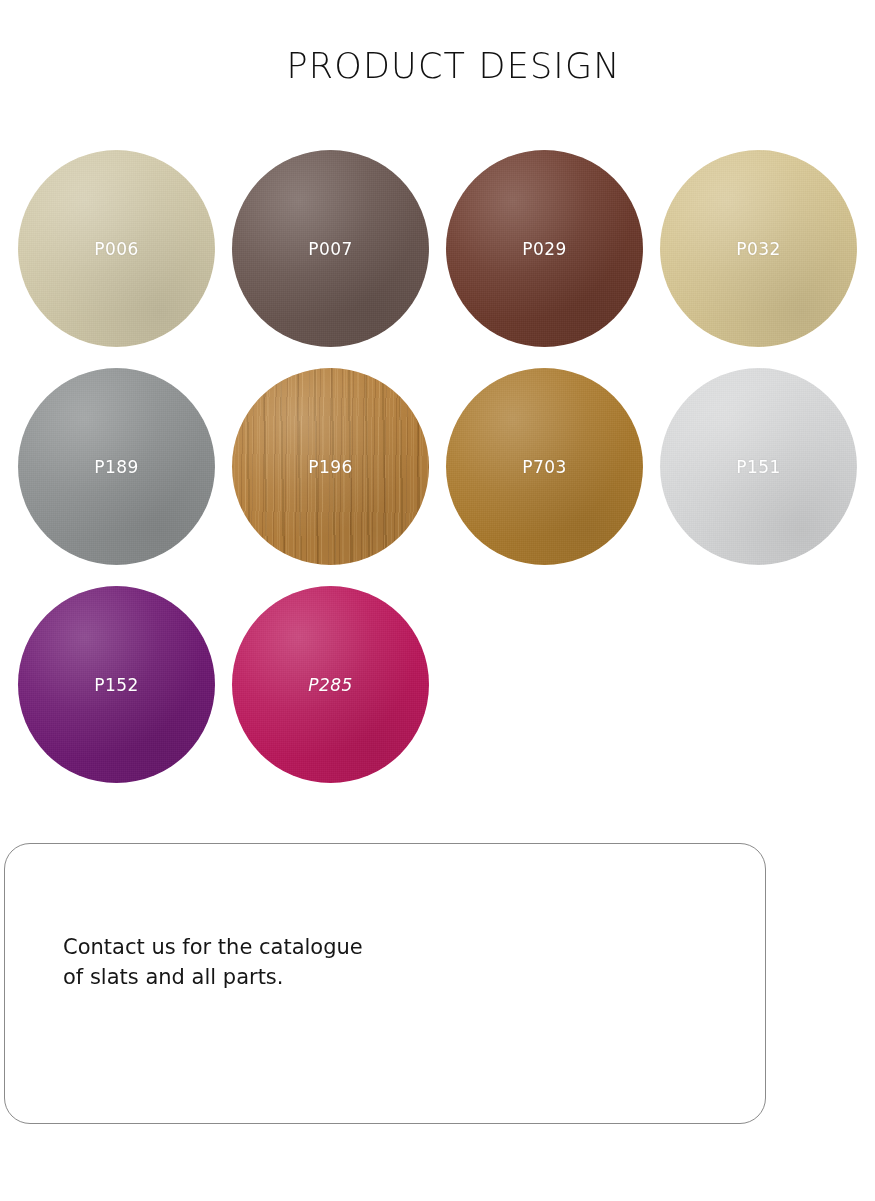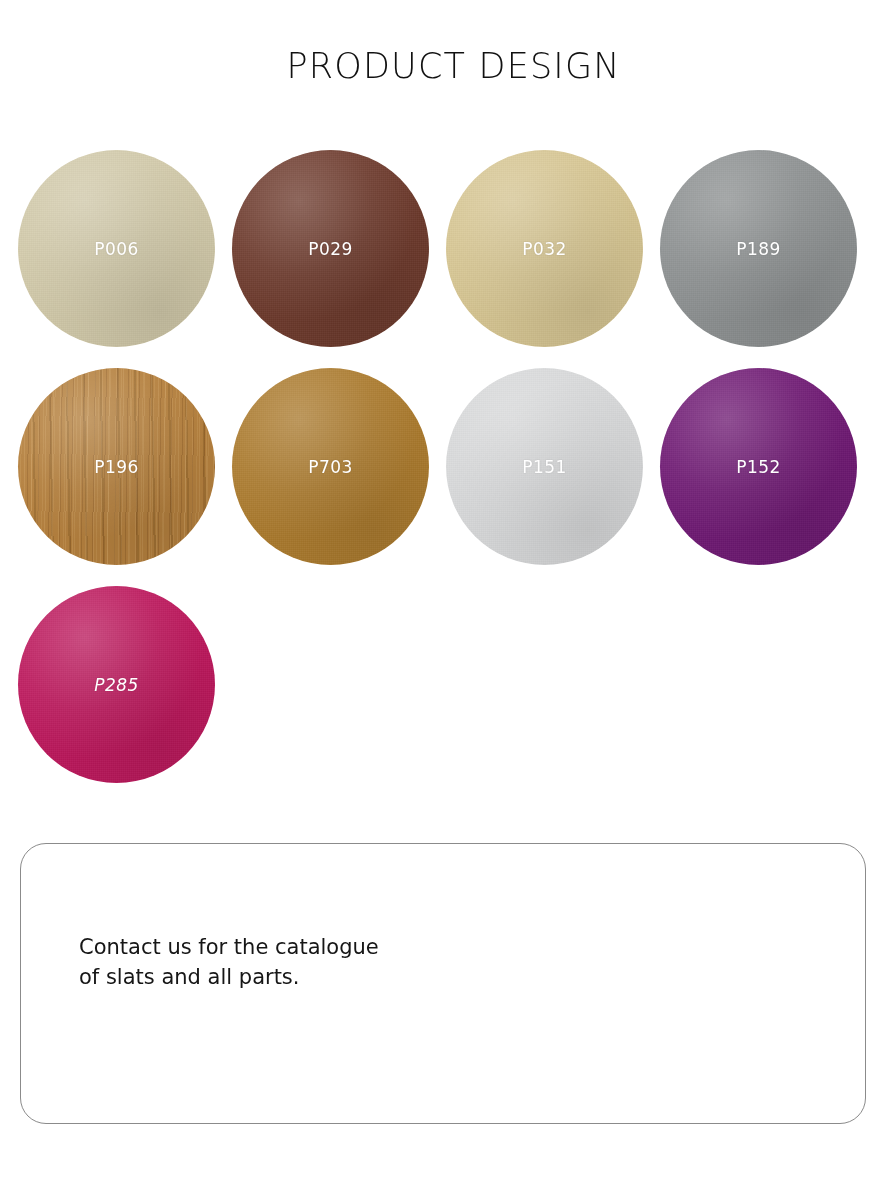--- a/index.html
+++ b/index.html
@@ -100,23 +100,23 @@
         rgba(0,0,0,0) 2px, rgba(0,0,0,0) 17px),
       repeating-linear-gradient(90.6deg,
         rgba(232,192,136,0.22) 0px, rgba(232,192,136,0.22) 1px,
         rgba(0,0,0,0) 1px, rgba(0,0,0,0) 7px);
     opacity: .95;
   }
 
   
   .contact-panel {
     position: absolute;
-    left: 20px;
+    left: 4px;
     top: 843px;
-    width: 846px;
+    width: 762px;
     height: 281px;
     border: 1px solid #8b8b8b;
     border-radius: 26px;
     background: #ffffff;
   }
 
   .contact-text {
     position: absolute;
     left: 58px;
     top: 88px;
@@ -132,20 +132,23 @@
 <body style="background: rgb(255, 255, 255);">
 
 <div class="page-title">PRODUCT DESIGN</div>
 
 <div class="swatch-grid">
 
   <div class="swatch" style="background: rgb(211, 203, 171);">
     <span class="swatch-label">P006</span>
   </div>
 
+  <div class="swatch" style="background: rgb(106, 87, 81);">
+    <span class="swatch-label">P007</span>
+  </div>
 
   <div class="swatch" style="background: rgb(110, 59, 45); align-items: center;">
     <span class="swatch-label">P029</span>
   </div>
 
   <div class="swatch" style="background: rgb(216, 199, 148);">
     <span class="swatch-label">P032</span>
   </div>
 
   <div class="swatch" style="background: rgb(142, 146, 147);">

